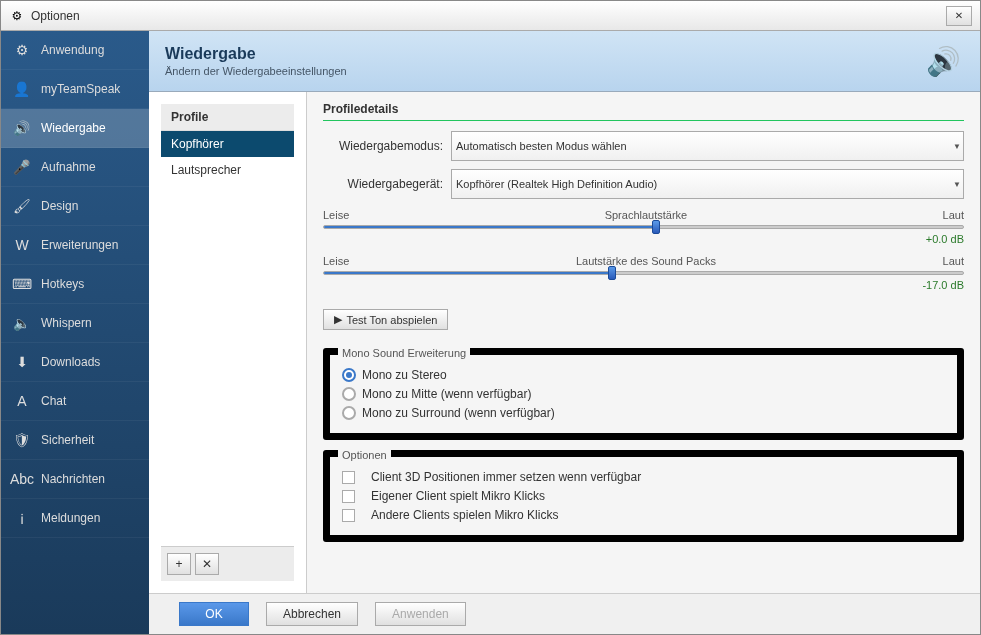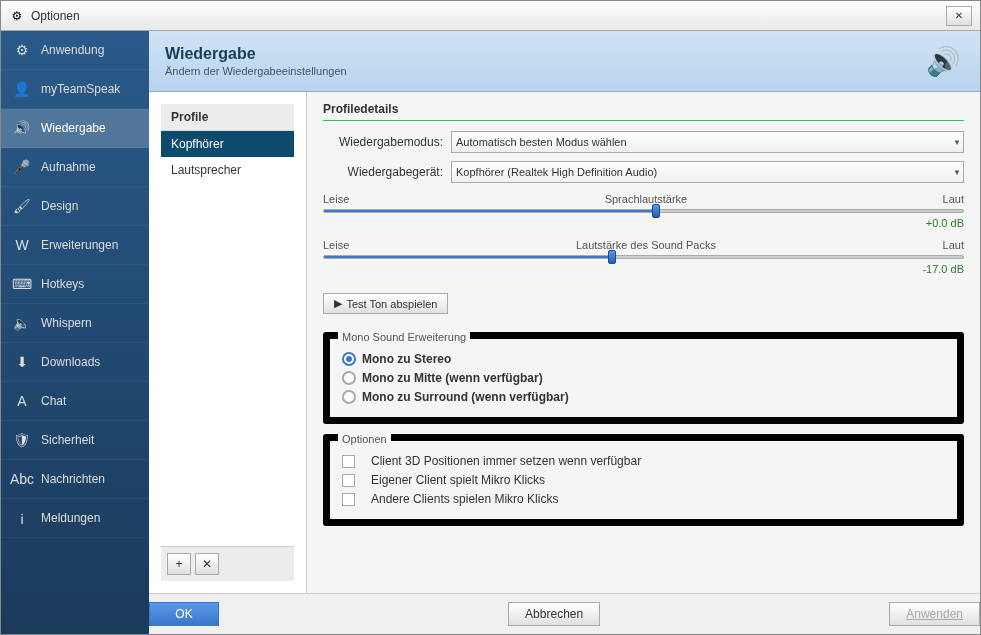--- a/index.html
+++ b/index.html
@@ -224,21 +224,21 @@
       text-align: right;
     }
     .select-wrapper {
       flex: 1;
       position: relative;
       display: flex;
       align-items: center;
     }
     .select-wrapper select {
       width: 100%;
-      height: 22px;
+      height: 30px;
       border: 1px solid #aaa;
       background: linear-gradient(to bottom, #fff, #f0f0f0);
       font-size: 11px;
       color: #333;
       padding: 0 20px 0 4px;
       appearance: none;
       cursor: pointer;
     }
     .select-arrow {
       position: absolute;
@@ -331,21 +331,20 @@
       color: #555;
     }
 
     .radio-row {
       display: flex;
       align-items: center;
       gap: 6px;
       margin: 5px 0;
       font-size: 12px;
       color: #333;
-      font-weight: bold;
     }
     .radio-input {
       width: 14px;
       height: 14px;
       border: 2px solid #aaa;
       border-radius: 50%;
       display: flex;
       align-items: center;
       justify-content: center;
       background: #fff;
@@ -376,22 +375,22 @@
       height: 13px;
       border: 1px solid #aaa;
       background: #fff;
       flex-shrink: 0;
       cursor: pointer;
     }
 
     
     .bottom-bar {
       display: flex;
-      justify-content: space-between;
-      padding: 8px 0;
+      justify-content: flex-start;
+      padding: 8px 30px;
       gap: 17px;
       border-top: 1px solid #ccc;
       background: #f0f0f0;
       flex-shrink: 0;
     }
     .bottom-btn {
       padding: 4px 16px;
       border: 1px solid #aaa;
       background: linear-gradient(to bottom, #fff, #e0e0e0);
       font-size: 12px;
@@ -400,21 +399,20 @@
       min-width: 70px;
     }
     .bottom-btn.primary {
       border-color: #3a78c9;
       background: linear-gradient(to bottom, #5a98e9, #3a78c9);
       color: #fff;
     }
     .bottom-btn:disabled {
       color: #aaa;
       cursor: default;
-      text-decoration: underline;
     }
   </style>
 </head>
 <body>
 
 <div class="window">
 
   <div class="title-bar">
     <div class="title-bar-icon">⚙</div>
     <span class="title-bar-title">Optionen</span>

